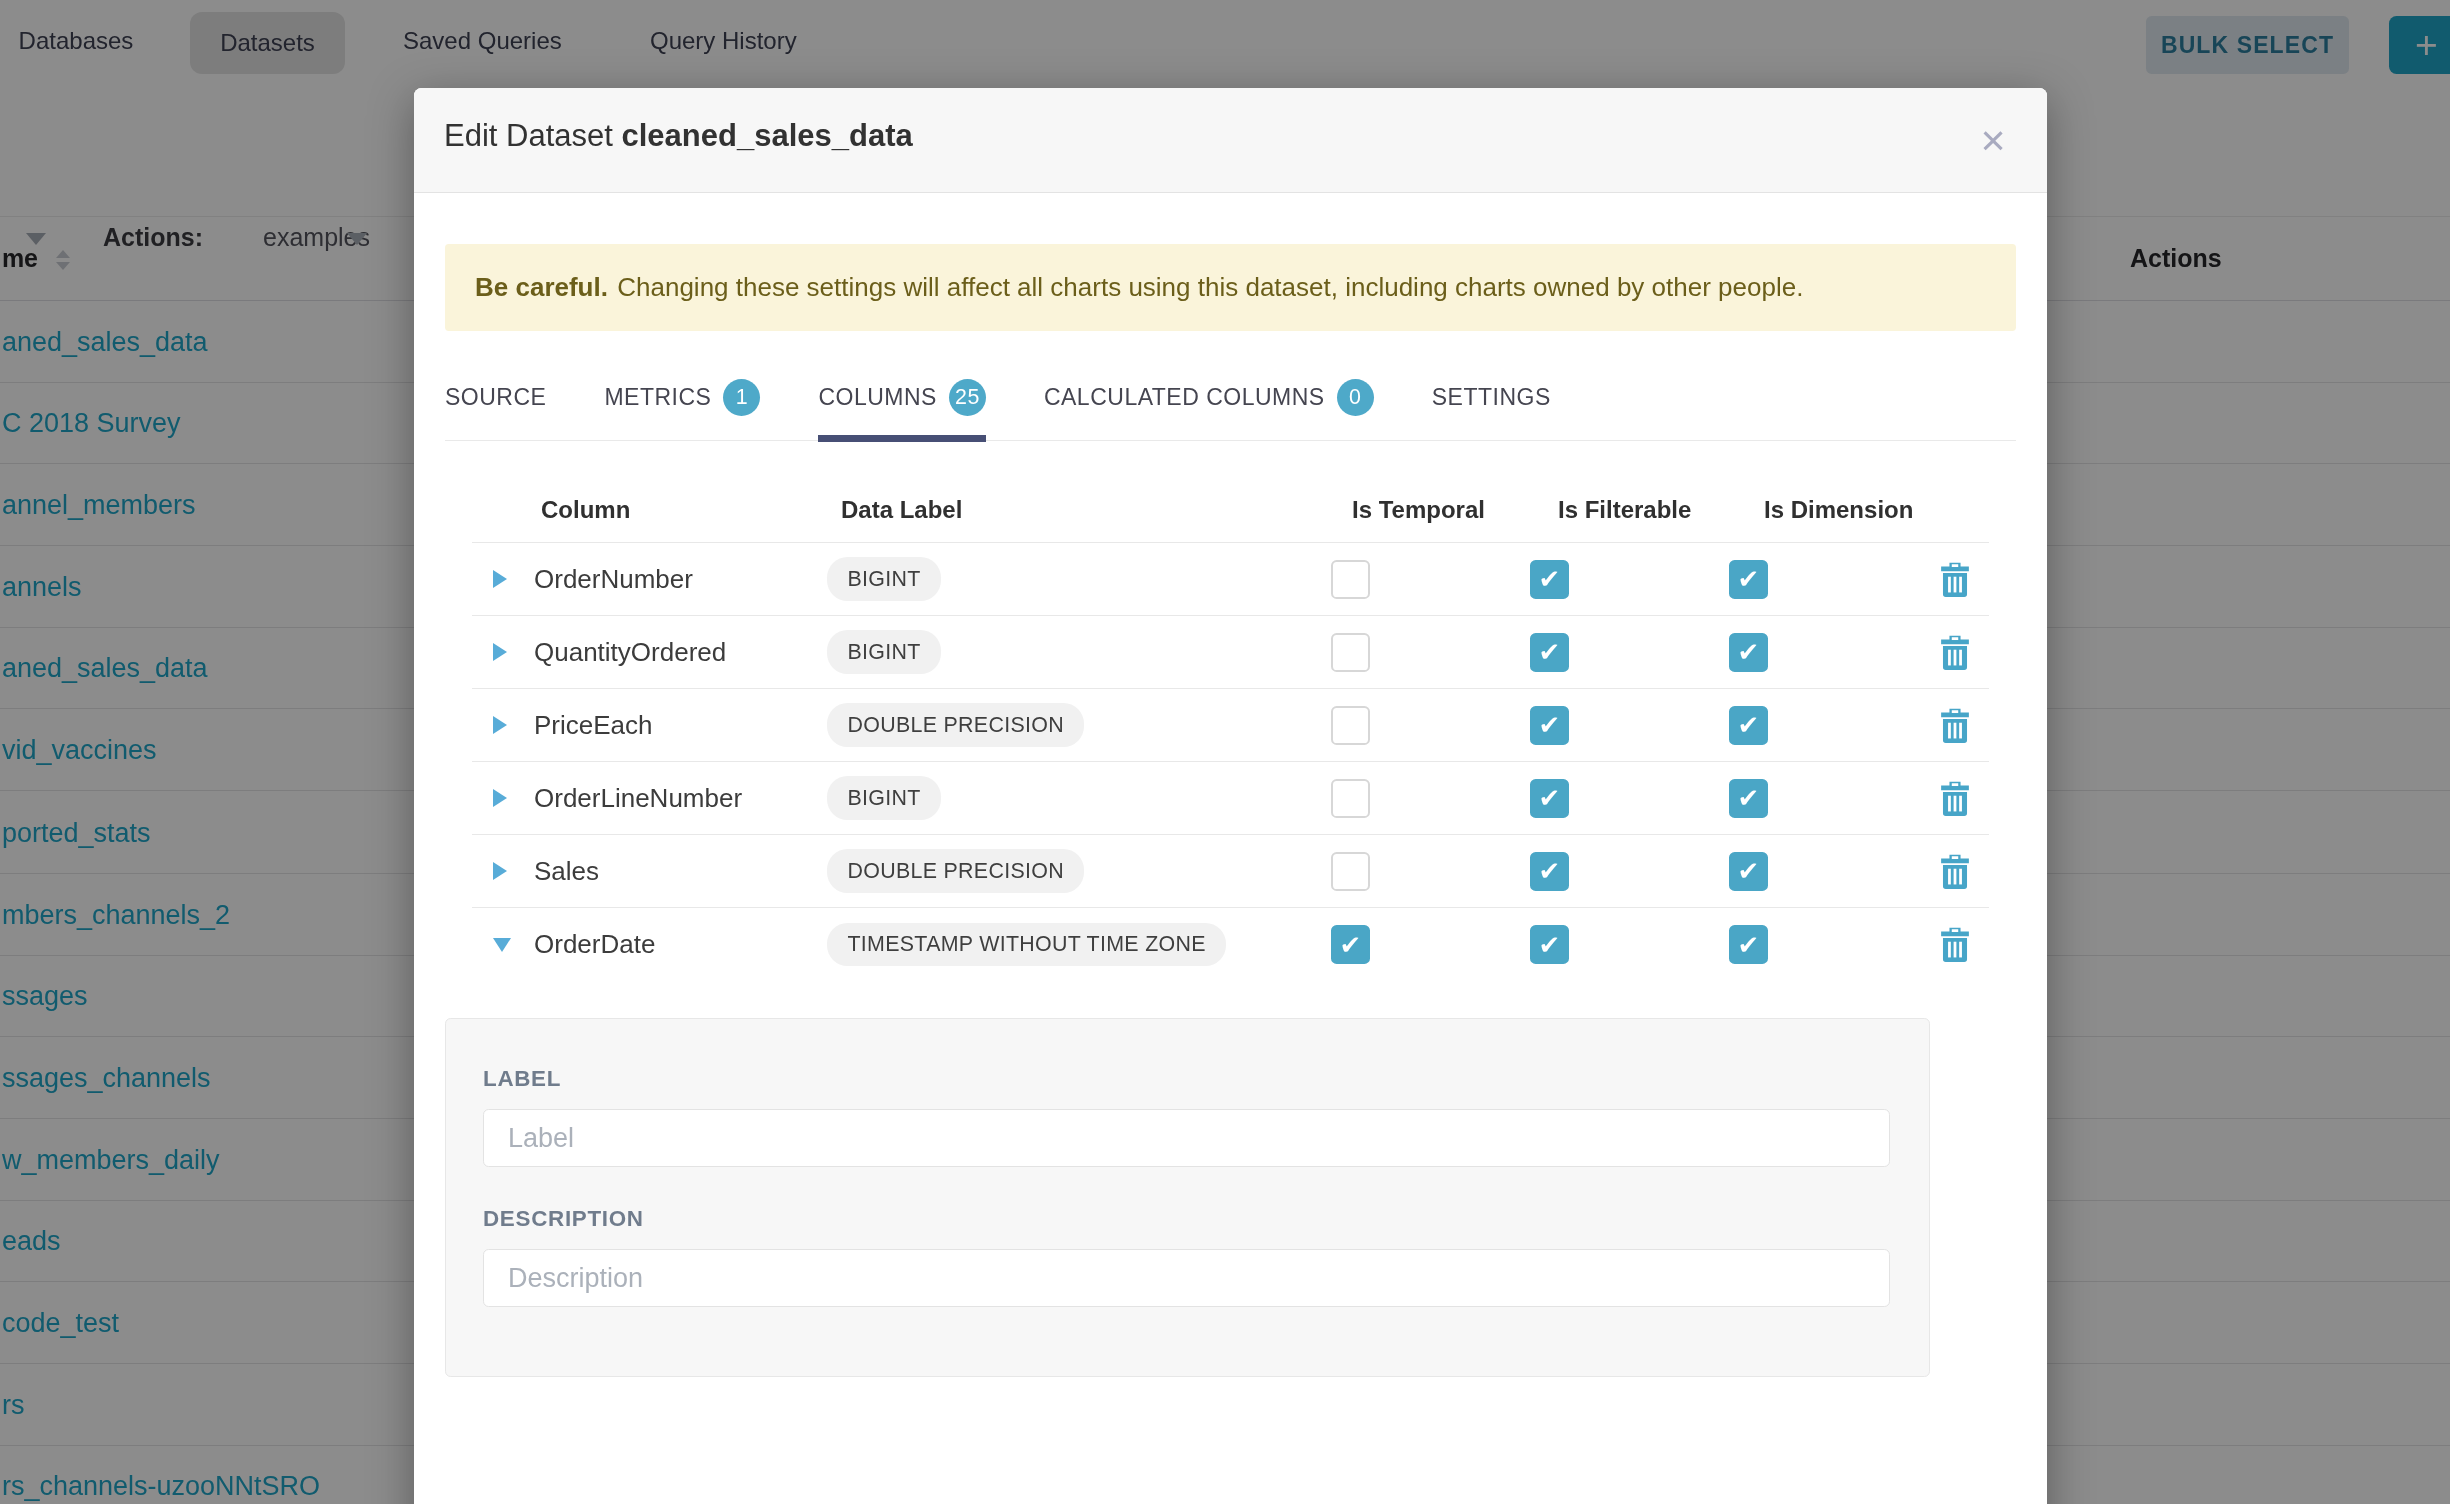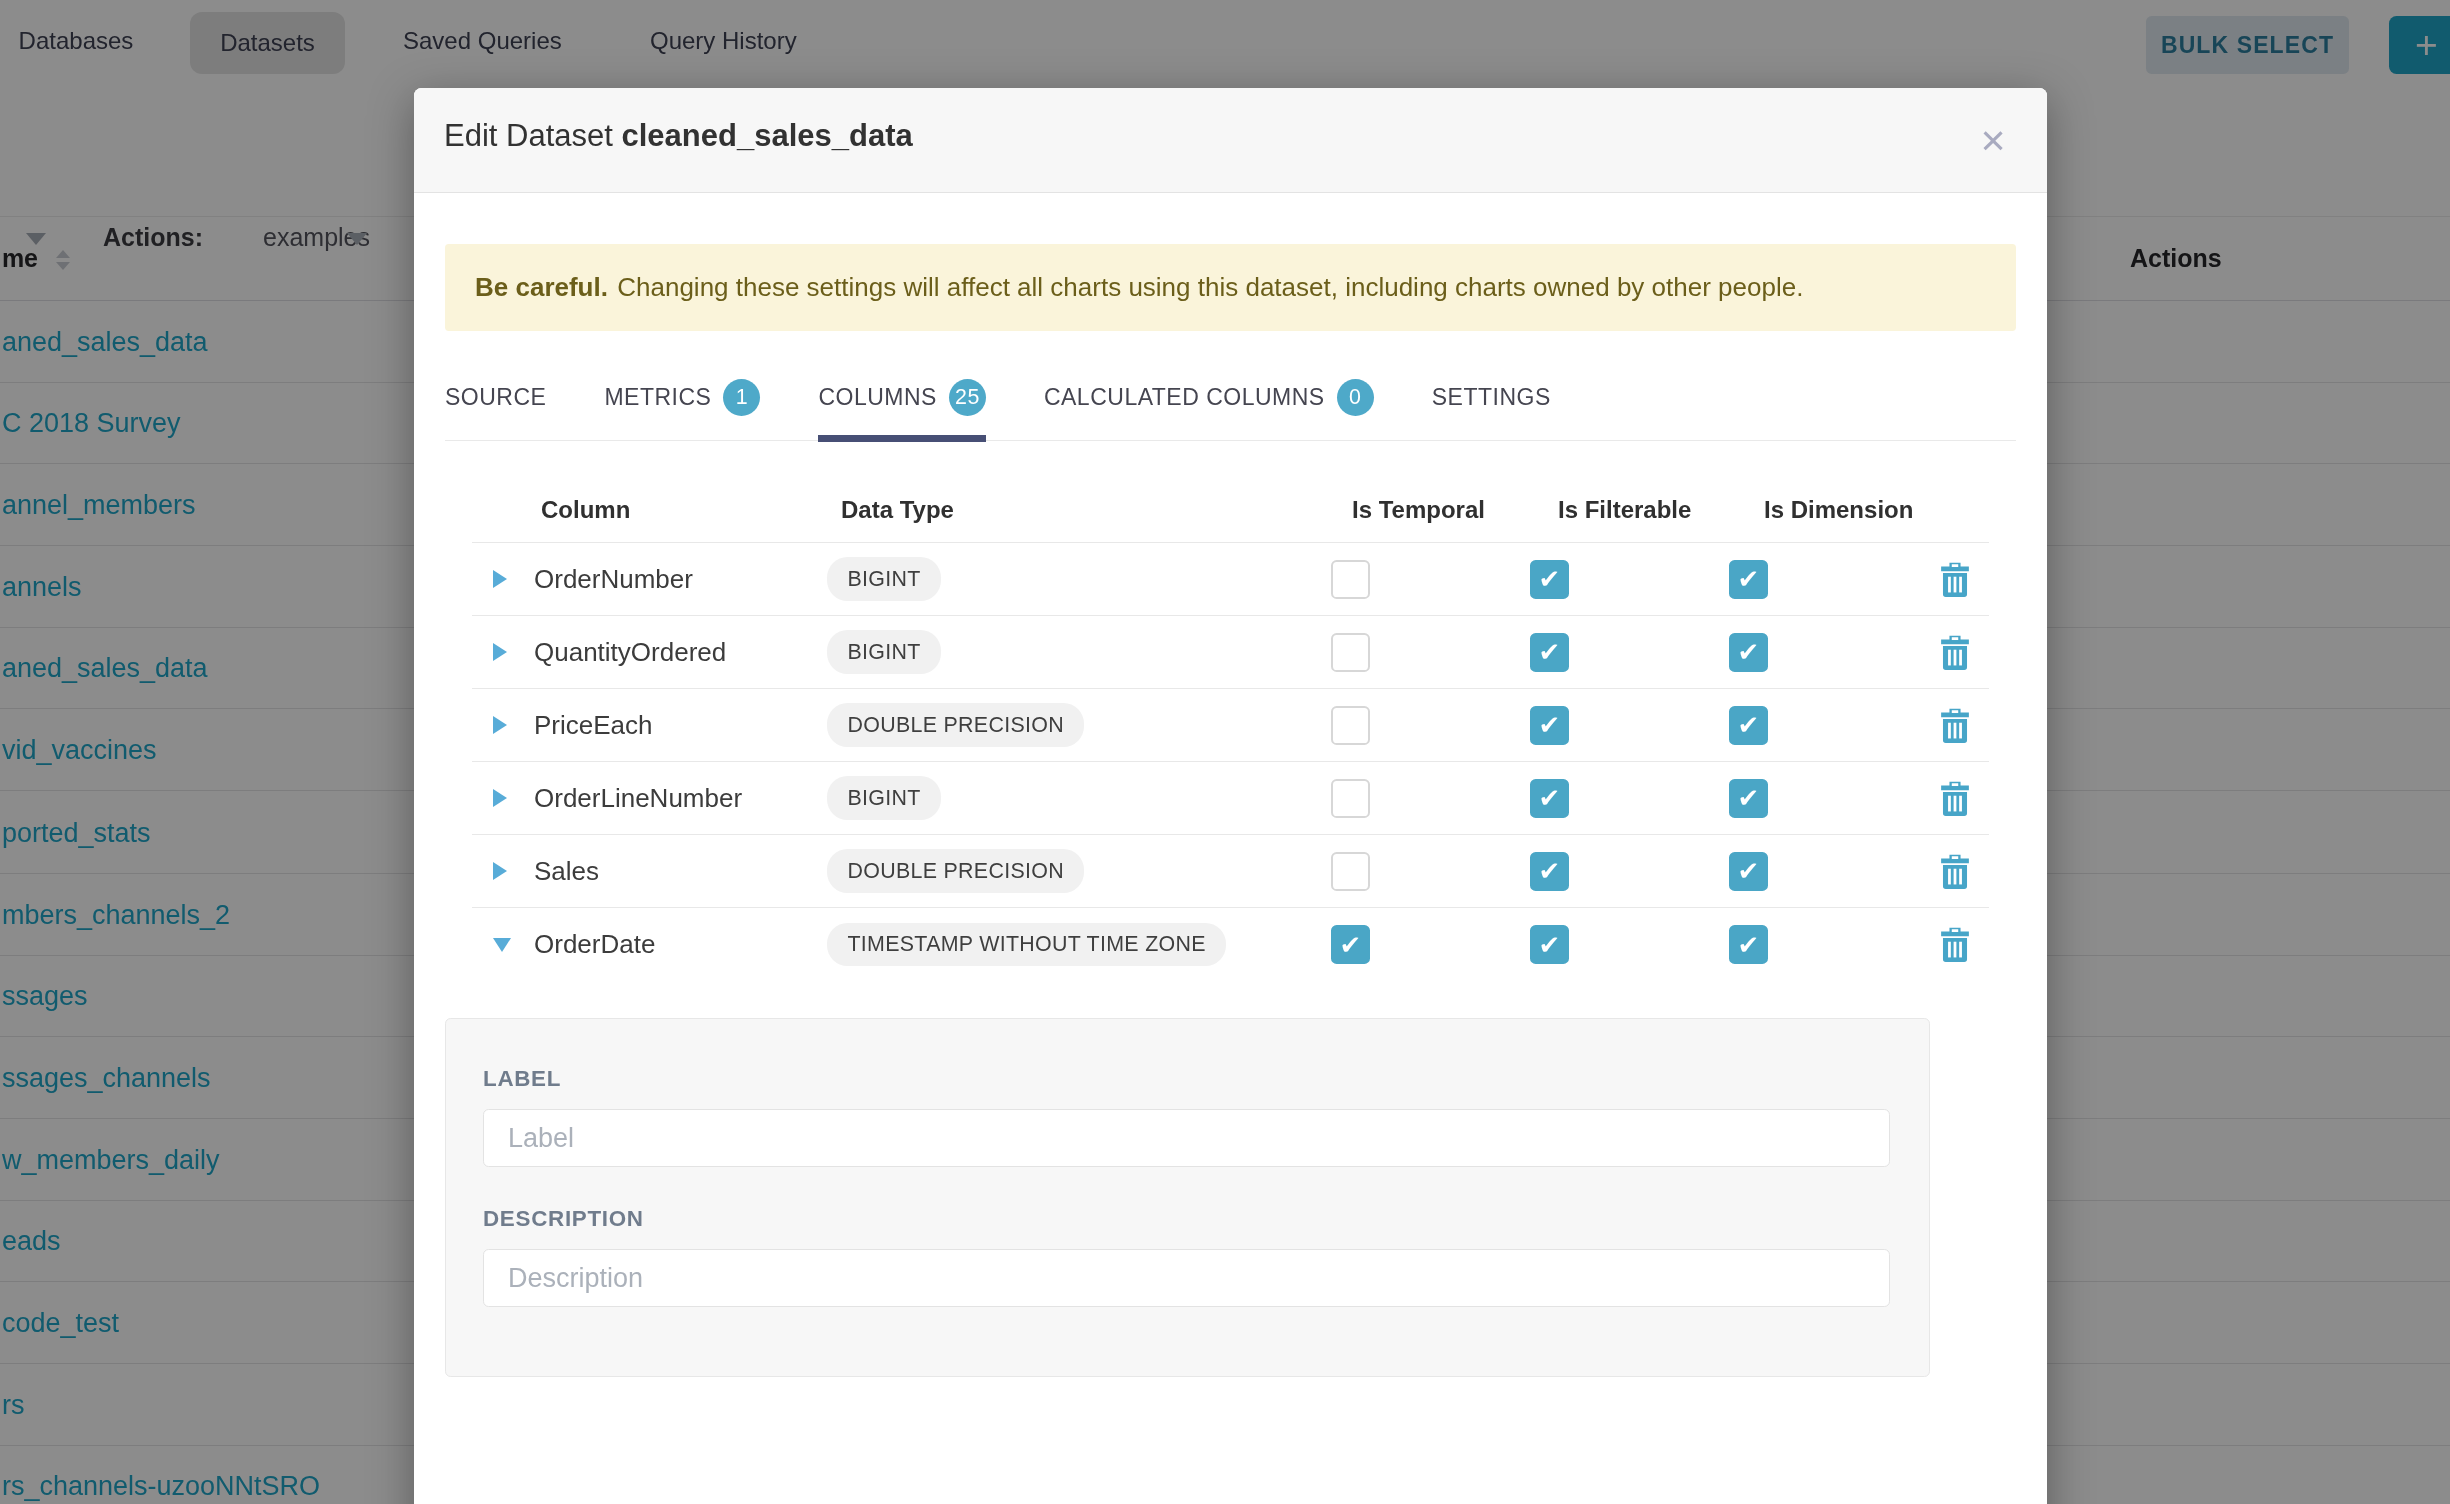--- a/index.html
+++ b/index.html
@@ -185,21 +185,21 @@
           </div>
         <div class="tab">
             <span>SETTINGS</span>
           </div>
       </div>
 
       <div class="ctable">
         <div class="ctable-grid ctable-head">
           <div></div>
           <div>Column</div>
-          <div>Data Type</div>
+          <div>Data Label</div>
           <div>Is Temporal</div>
           <div>Is Filterable</div>
           <div>Is Dimension</div>
           <div></div>
         </div>
 
         <div class="ctable-grid ctable-row">
           <div class="cell-caret">
               <div class="caret-shape"></div>
             </div>

